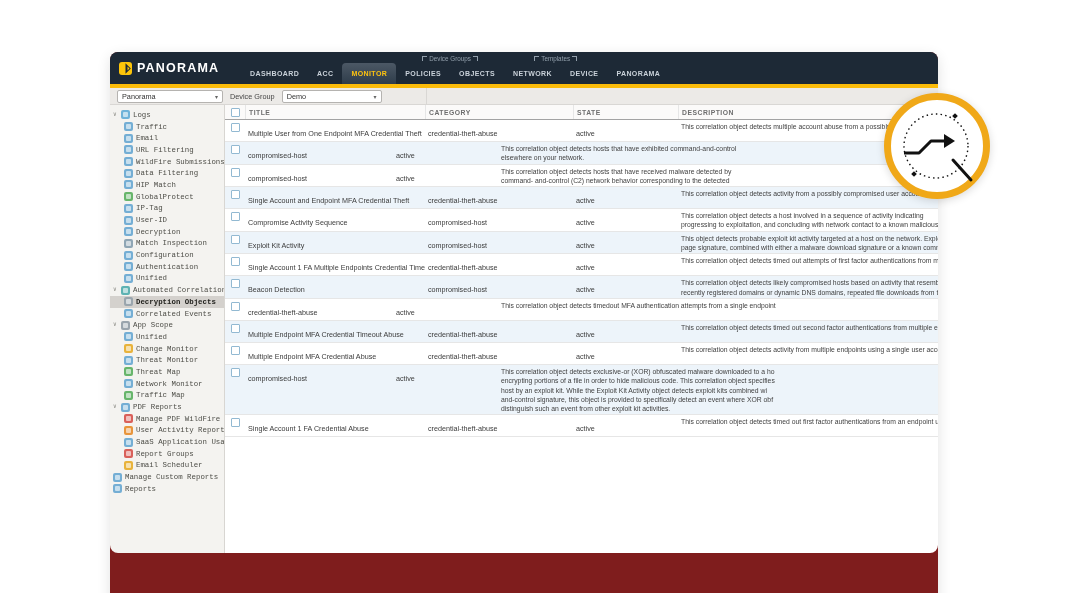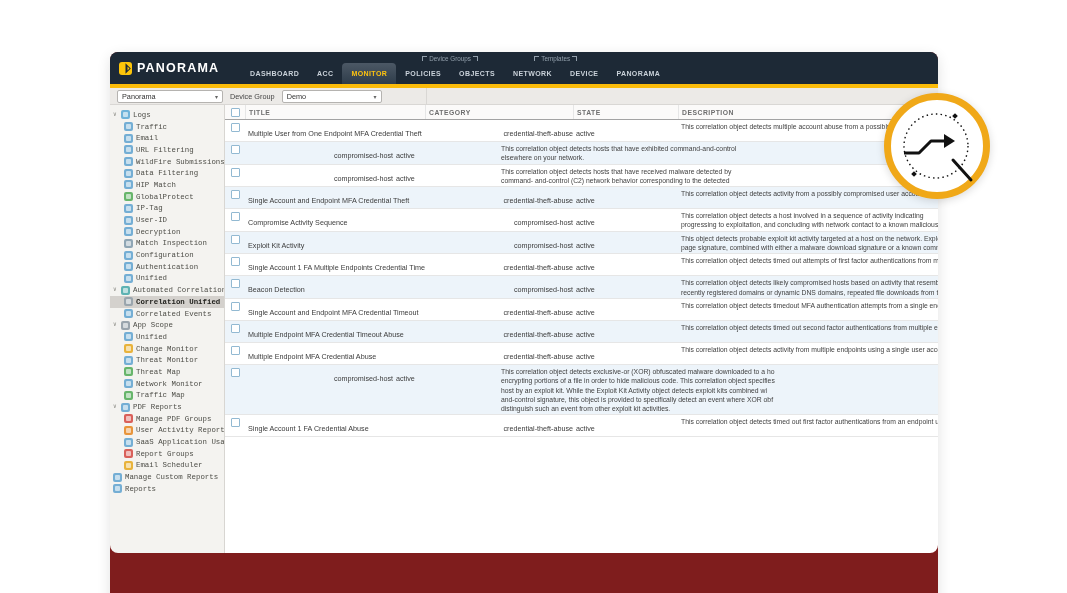--- a/index.html
+++ b/index.html
@@ -46,21 +46,21 @@
   .tree-label{font-size:7.4px;color:#4d4d47;white-space:nowrap;}
   .tree-item.selected{background:#d4d1cd;}
   .tree-item.selected .tree-label{font-weight:bold;color:#23231f;}
   
   .main{flex:1;background:#fff;overflow:hidden;position:relative;border-radius:0 0 8px 0;}
   .thead{display:flex;height:14px;background:#fbfaf9;border-bottom:1px solid #a3a3a3;
          align-items:center;font-size:6.8px;color:#6e6e6e;font-weight:bold;letter-spacing:.5px;}
   .cell-check{width:20px;flex:none;display:flex;justify-content:center;align-items:flex-start;padding-top:1px;}
   .checkbox{width:7px;height:7px;border:1px solid #92b9d2;background:#fff;border-radius:1px;flex:none;cursor:pointer;}
   .col-title{width:180px;flex:none;box-sizing:border-box;padding-left:3px;overflow:hidden;}
-  .col-cat{width:148px;flex:none;box-sizing:border-box;padding-left:3px;overflow:hidden;text-align:right;}
+  .col-cat{width:148px;flex:none;box-sizing:border-box;padding-left:3px;overflow:hidden;}
   .col-state{width:105px;flex:none;box-sizing:border-box;padding-left:3px;overflow:hidden;}
   .col-desc{flex:1;box-sizing:border-box;padding-left:3px;overflow:hidden;}
   .thead>div{border-left:1px solid #e6e6e6;height:100%;display:flex;align-items:center;}
   .thead>div:first-child{border-left:none;}
   .trow{display:flex;border-bottom:1px solid #e6e6e6;align-items:stretch;padding:2px 0 1px 0;cursor:pointer;}
   .trow.alt{background:#edf4fa;}
   .txt{font-size:7.2px;color:#3b3b3b;white-space:nowrap;}
   .desc-pre{margin:0;font-family:"Liberation Sans",sans-serif;font-size:6.8px;line-height:9.3px;
             color:#3f3f3f;white-space:pre;overflow:hidden;}
   
@@ -224,21 +224,21 @@
           <span class="chev">∨</span>
           <span class="tree-icon" style="background: rgb(95, 179, 179);">
             <i></i>
           </span>
           <span class="tree-label">Automated Correlation Engine</span>
         </div>
         <div class="tree-item level1 selected">
           <span class="tree-icon" style="background: rgb(154, 165, 173);">
             <i></i>
           </span>
-          <span class="tree-label">Correlation Unified</span>
+          <span class="tree-label">Decryption Objects</span>
         </div>
         <div class="tree-item level1">
           <span class="tree-icon" style="background: rgb(116, 174, 212);">
             <i></i>
           </span>
           <span class="tree-label">Correlated Events</span>
         </div>
         <div class="tree-item level0">
           <span class="chev">∨</span>
           <span class="tree-icon" style="background: rgb(154, 165, 173);">
@@ -286,21 +286,21 @@
           <span class="chev">∨</span>
           <span class="tree-icon" style="background: rgb(116, 174, 212);">
             <i></i>
           </span>
           <span class="tree-label">PDF Reports</span>
         </div>
         <div class="tree-item level1">
           <span class="tree-icon" style="background: rgb(217, 96, 90);">
             <i></i>
           </span>
-          <span class="tree-label">Manage PDF Groups</span>
+          <span class="tree-label">Manage PDF WildFire</span>
         </div>
         <div class="tree-item level1">
           <span class="tree-icon" style="background: rgb(232, 149, 60);">
             <i></i>
           </span>
           <span class="tree-label">User Activity Report</span>
         </div>
         <div class="tree-item level1">
           <span class="tree-icon" style="background: rgb(116, 174, 212);">
             <i></i>
@@ -431,21 +431,20 @@
             <div class="col-state"><span class="txt">active</span></div>
             <div class="col-desc">
               <pre class="desc-pre">This correlation object detects likely compromised hosts based on activity that resembles c
 recently registered domains or dynamic DNS domains, repeated file downloads from the sa</pre>
             </div>
           </div>
           <div class="trow">
             <div class="cell-check">
               <span class="checkbox"></span>
             </div>
-            <div class="col-title"><span class="txt">Single Account and Endpoint MFA Credential Timeout</span></div>
             <div class="col-cat"><span class="txt">credential-theft-abuse</span></div>
             <div class="col-state"><span class="txt">active</span></div>
             <div class="col-desc">
               <pre class="desc-pre">This correlation object detects timedout MFA authentication attempts from a single endpoint</pre>
             </div>
           </div>
           <div class="trow alt">
             <div class="cell-check">
               <span class="checkbox"></span>
             </div>

